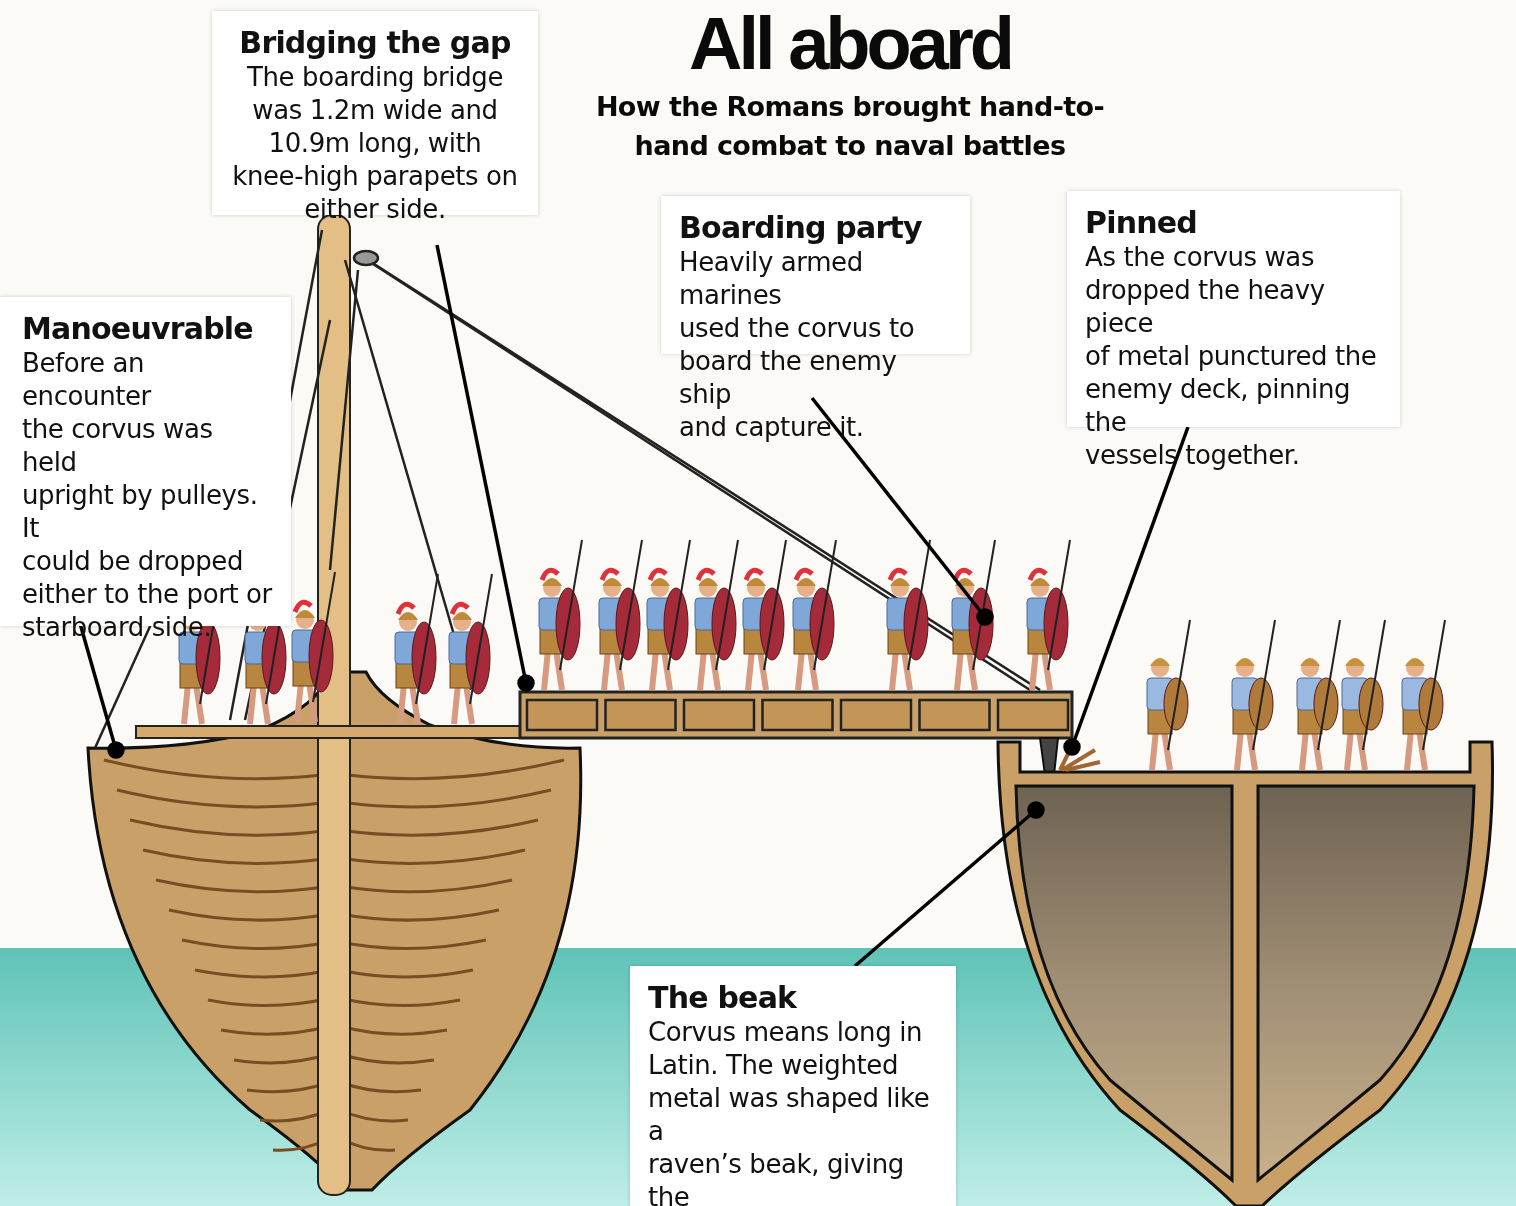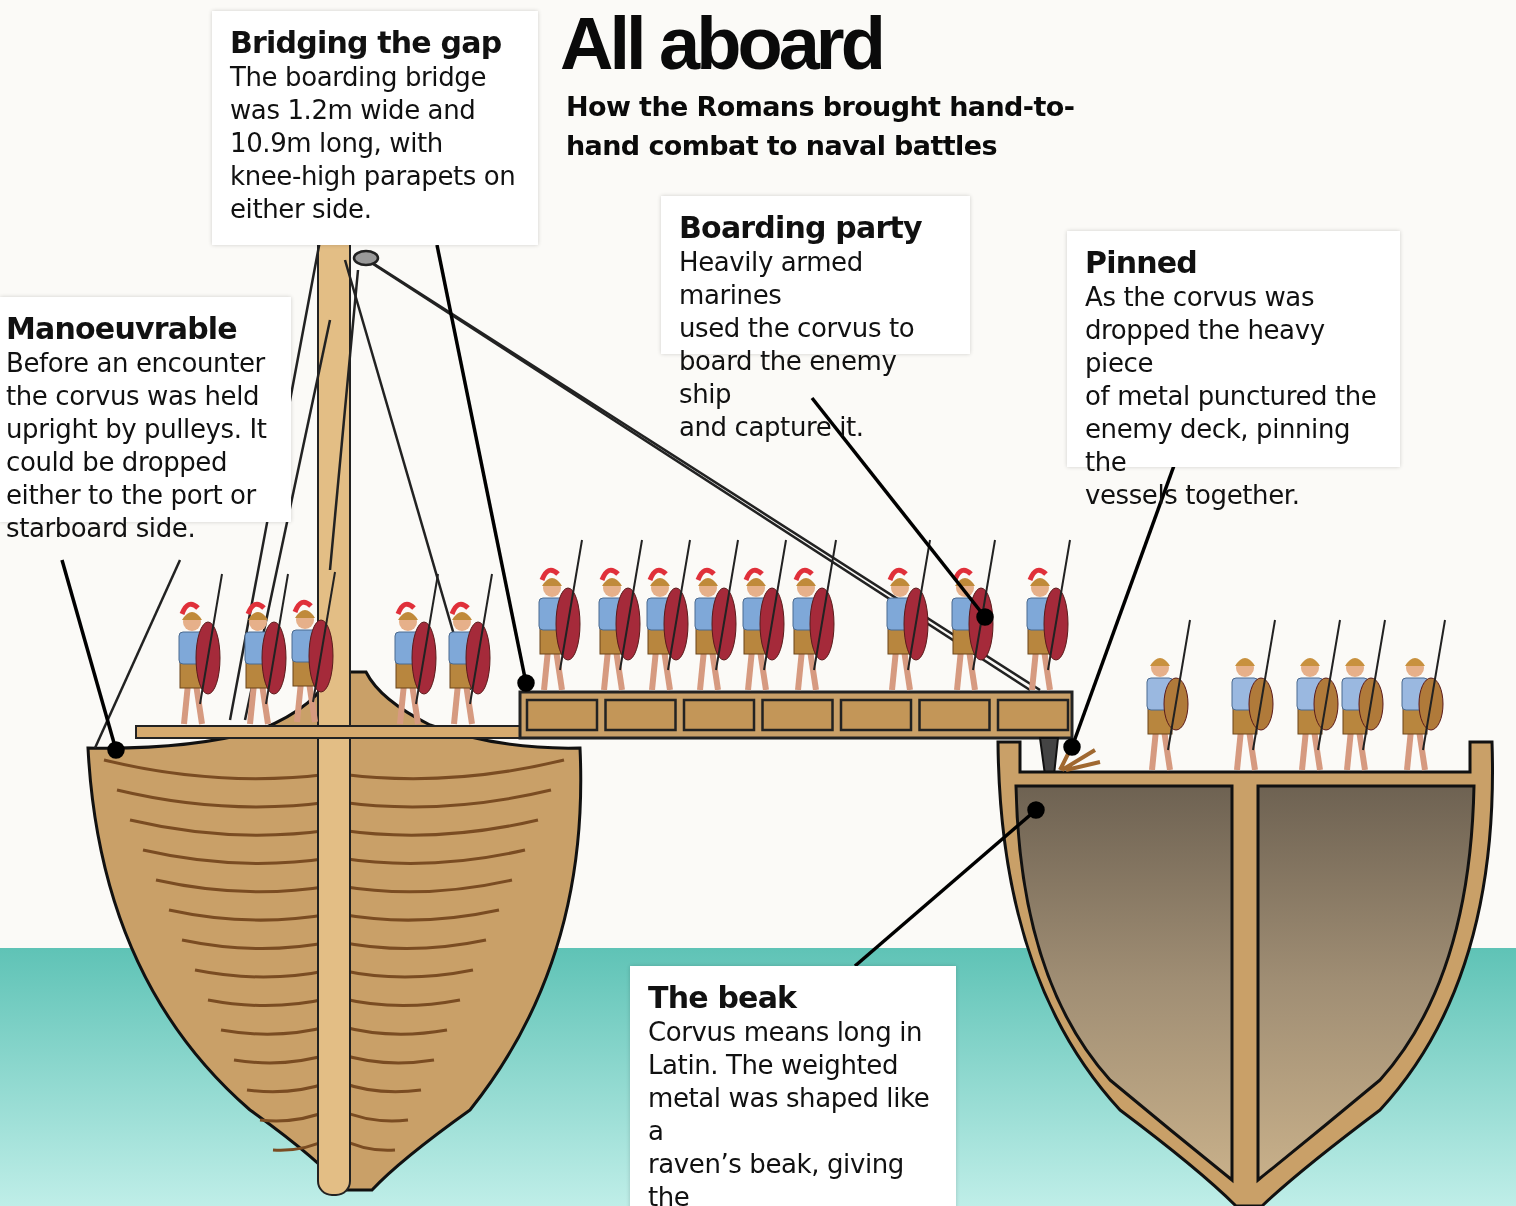--- a/index.html
+++ b/index.html
@@ -2,21 +2,21 @@
 <html><head>
 <meta charset="utf-8">
 <style>
   html, body { margin: 0; padding: 0; }
   body {
     width: 1516px; height: 1206px; position: relative; overflow: hidden;
     background: #ffffff;
     font-family: "DejaVu Sans", sans-serif;
   }
   #scene { position: absolute; left: 0; top: 0; width: 1516px; height: 1206px; }
-  .title-block { position: absolute; left: 560px; top: 4px; width: 580px; text-align: left; color: #0a0a0a; }
+  .title-block { position: absolute; left: 560px; top: 4px; width: 580px; text-align: center; color: #0a0a0a; }
   .main-title {
     font-family: "Liberation Sans", sans-serif; font-weight: 900; font-size: 74px;
     letter-spacing: -4px; line-height: 80px; margin: 0;
   }
   .subtitle {
     font-family: "DejaVu Sans", sans-serif; font-weight: bold; font-size: 27px;
     line-height: 33px; margin: 6px; letter-spacing: -0.6px;
   }
   .callout {
     position: absolute; background: #ffffff;
@@ -24,24 +24,24 @@
     padding: 14px 18px 14px 18px; box-sizing: border-box; color: #111;
   }
   .callout h2 {
     margin: 0; font-family: "DejaVu Sans", sans-serif; font-weight: bold;
     font-size: 30px; line-height: 36px; letter-spacing: -0.8px;
   }
   .callout p {
     margin: 0; font-family: "DejaVu Sans", sans-serif; font-size: 26px;
     line-height: 33px; letter-spacing: -0.4px;
   }
-  #c-bridge { left: 212px; top: 11px; width: 326px; height: 234px; }
-  #c-manoeuvrable { left: 0px; top: 297px; width: 291px; height: 225px; padding-left: 6px; }
+  #c-bridge { left: 212px; top: 11px; width: 326px; height: 204px; text-align: center; }
+  #c-manoeuvrable { left: 0px; top: 297px; width: 291px; height: 329px; padding-left: 22px; }
   #c-boarding { left: 661px; top: 196px; width: 309px; height: 158px; }
-  #c-pinned { left: 1067px; top: 191px; width: 333px; height: 236px; margin-top: 40px; }
+  #c-pinned { left: 1067px; top: 191px; width: 333px; height: 236px; }
   #c-beak { left: 630px; top: 966px; width: 326px; height: 276px; }
 </style>
 </head>
 <body>
 
 <svg id="scene" viewBox="0 0 1516 1206" xmlns="http://www.w3.org/2000/svg">
   <defs>
     <linearGradient id="holdGrad" x1="0" y1="0" x2="0" y2="1">
       <stop offset="0" stop-color="#6e6252"></stop>
       <stop offset="0.5" stop-color="#a08e74"></stop>

